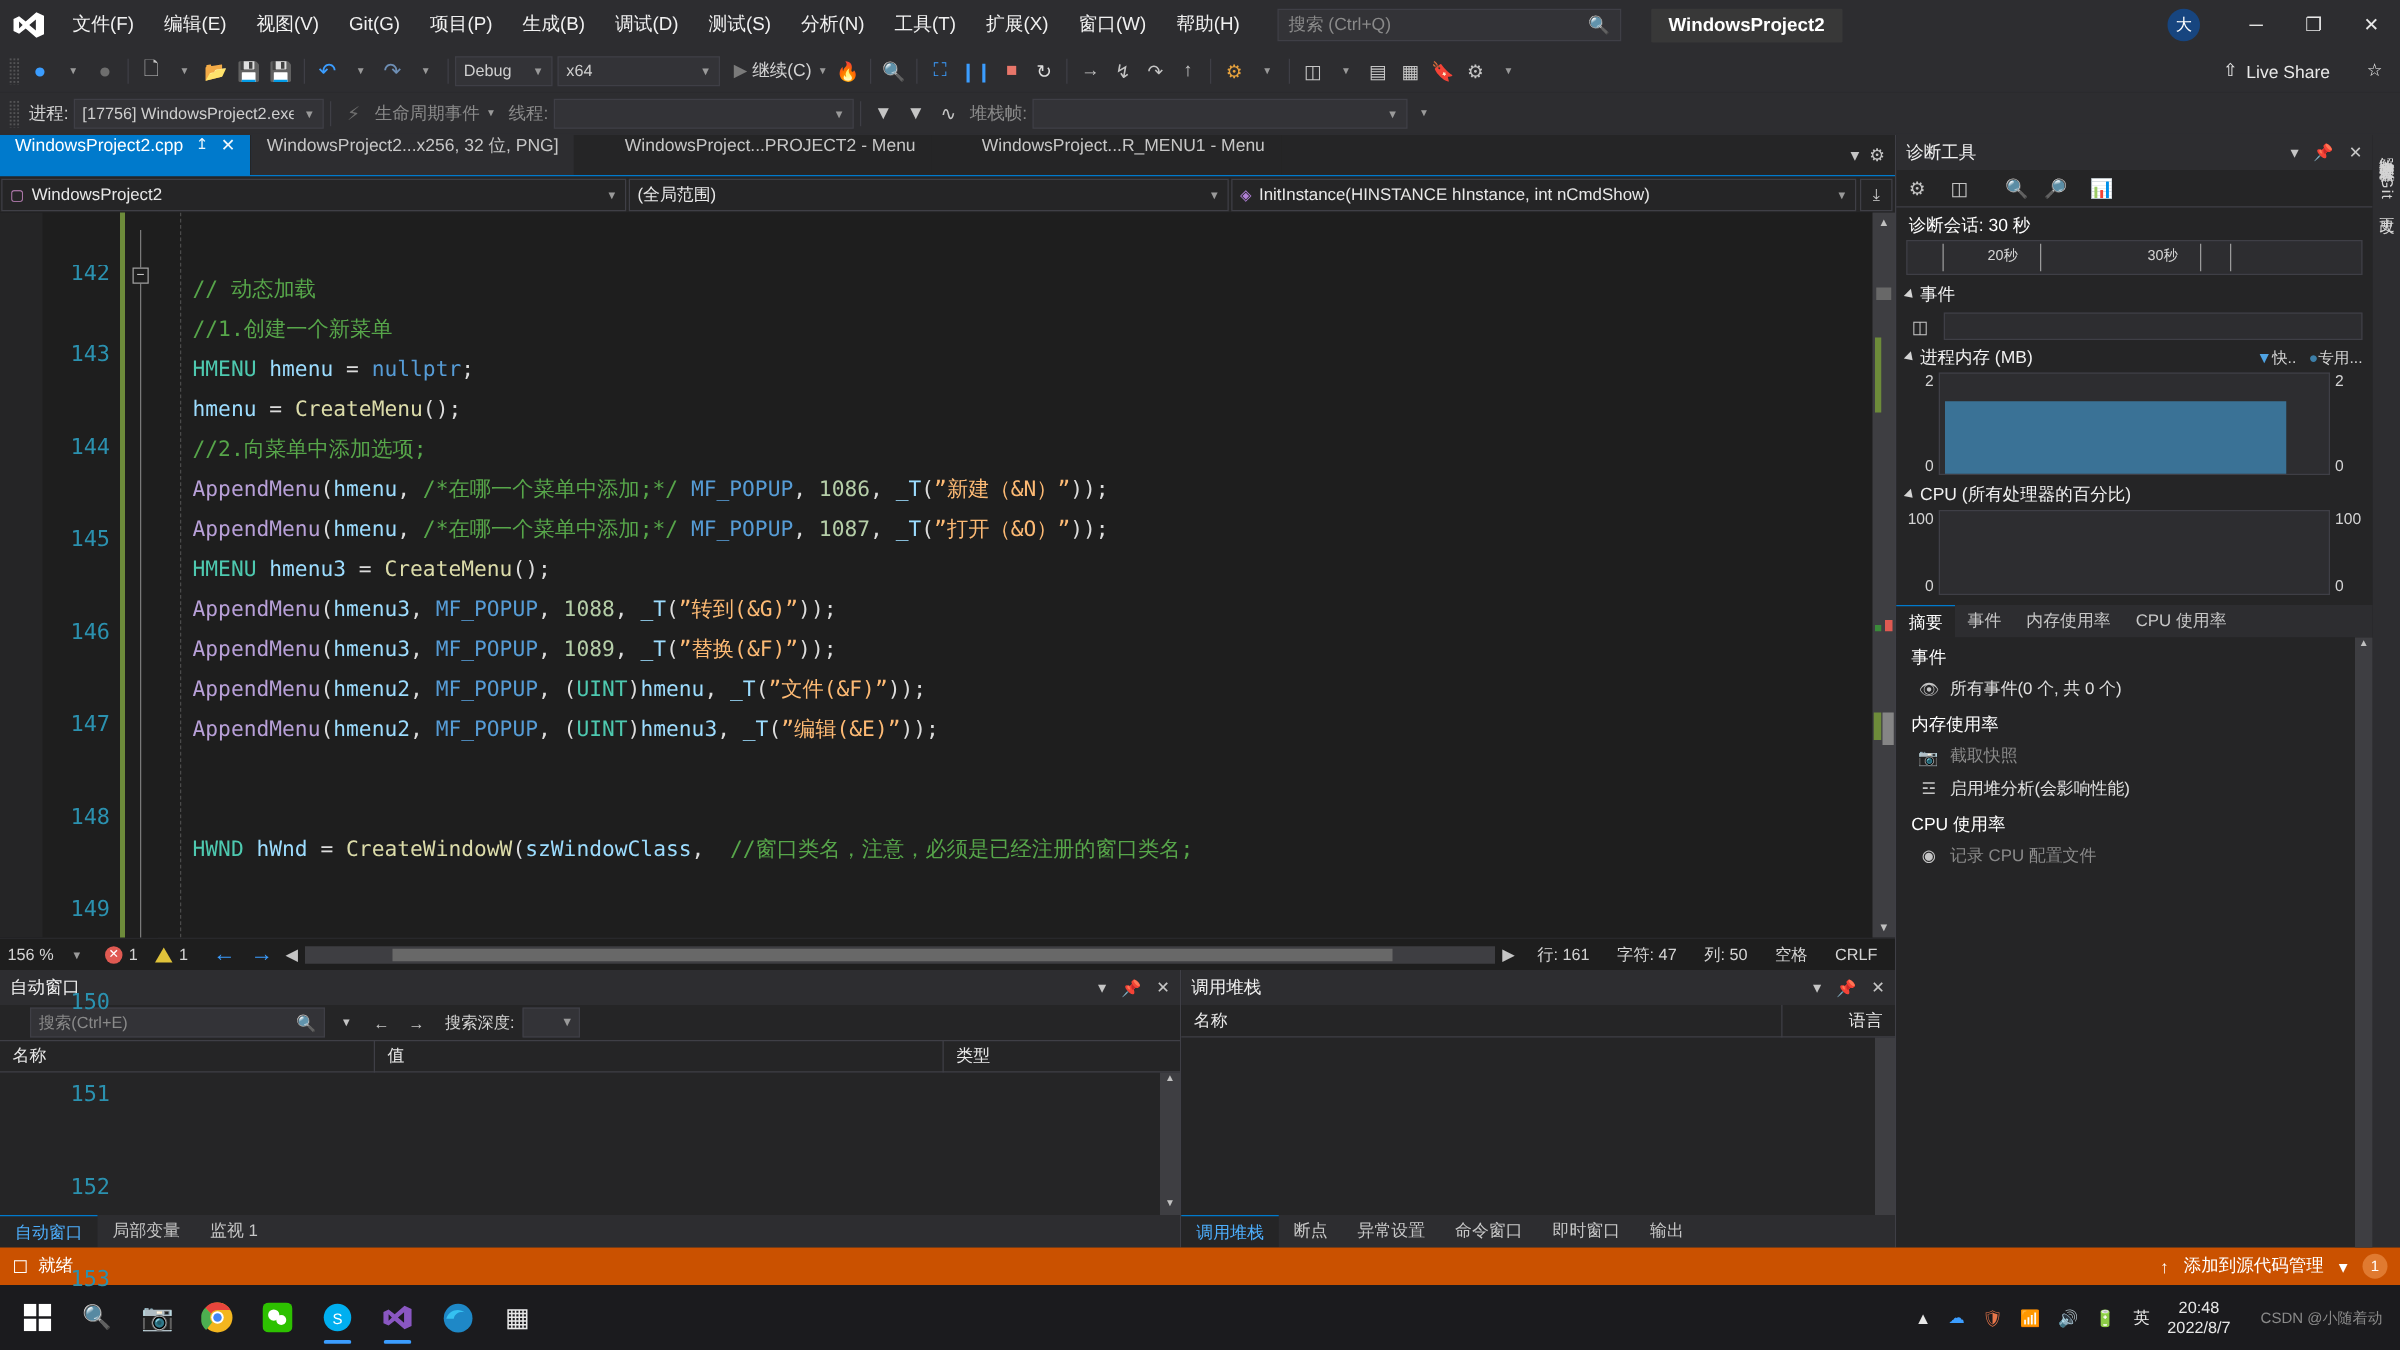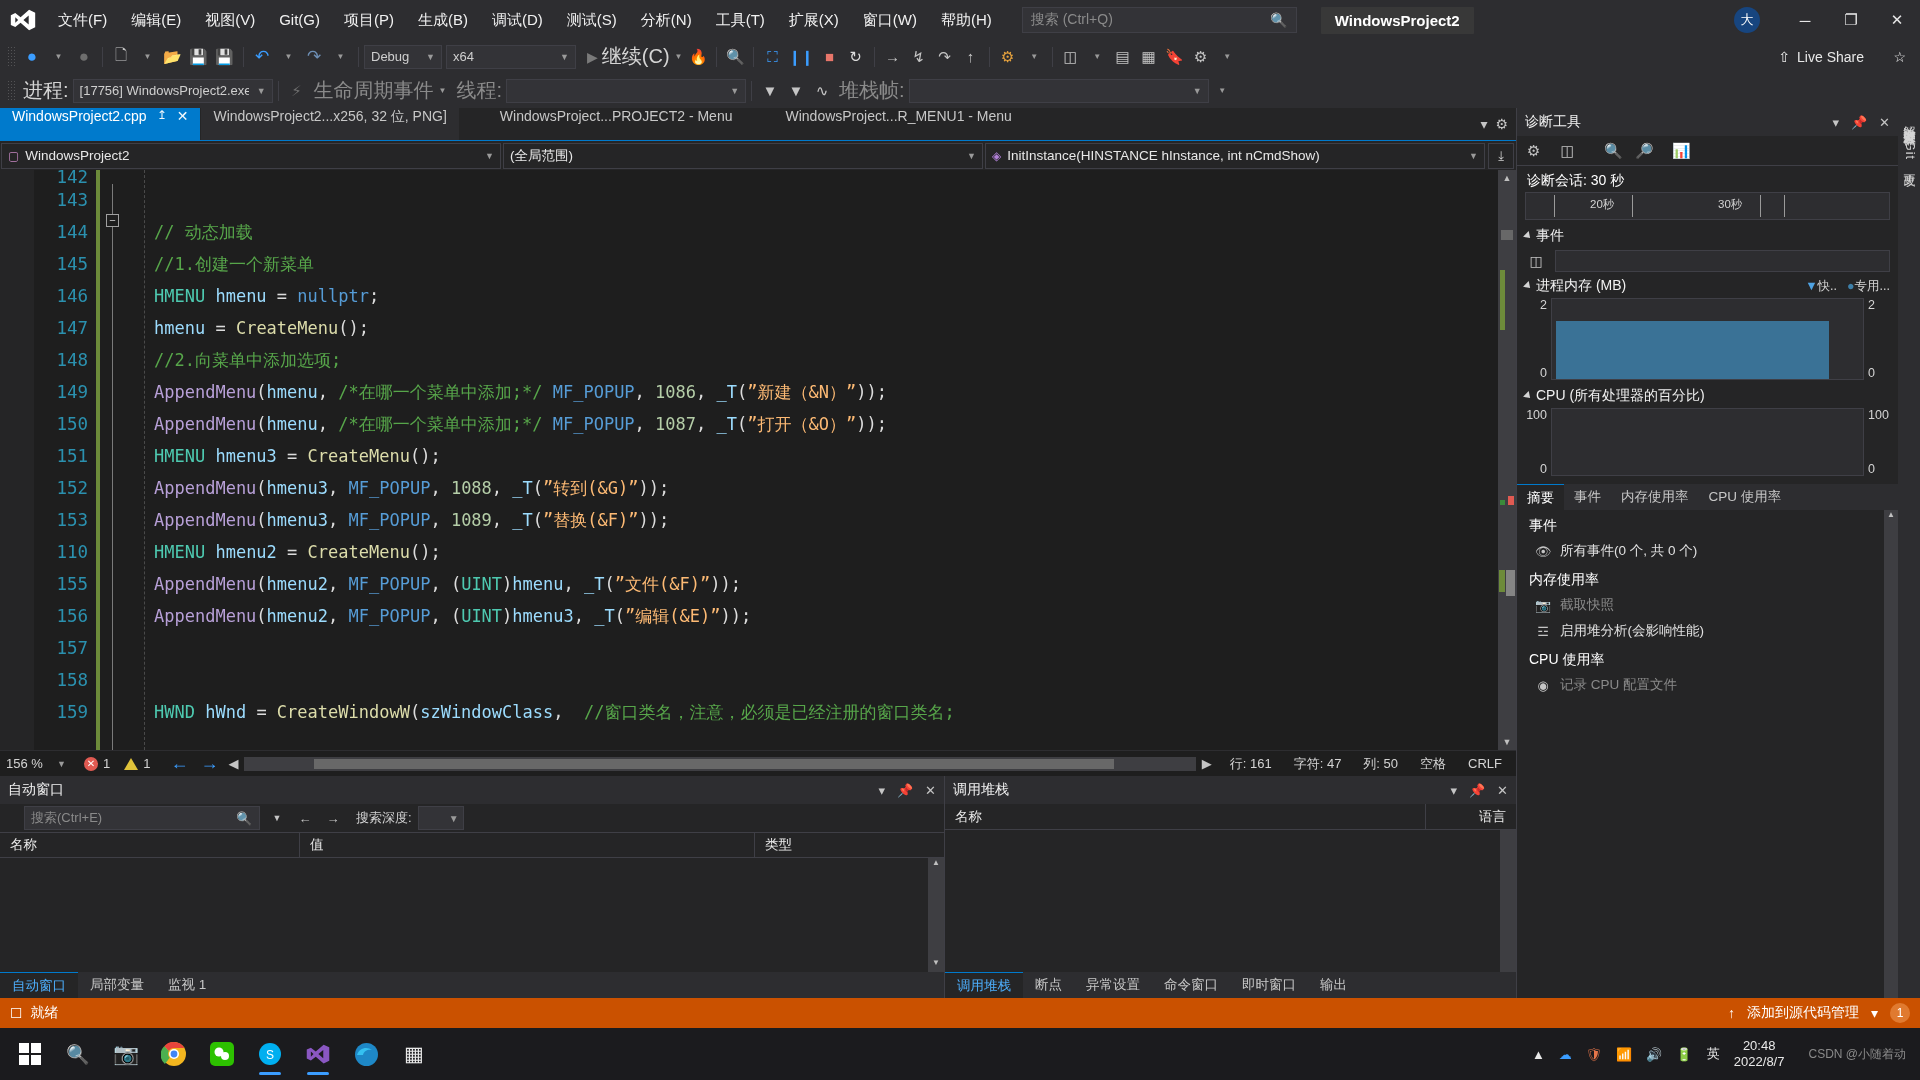--- a/index.html
+++ b/index.html
@@ -52,21 +52,21 @@
   .tbtn { min-width:26px; height:26px; display:flex; align-items:center; justify-content:center;
     color:#c5c5c5; font-size:15px; padding:0 3px; }
   .tsep { width:1px; height:20px; background:#3f3f46; margin:0 5px; }
   .caret { font-size:8px; color:#9a9a9a; margin-left:1px; }
   .combo {
     height:24px; background:#333337; border:1px solid #3f3f46; color:#cfcfcf;
     display:flex; align-items:center; padding:0 6px; font-size:13px; justify-content:space-between;
   }
   .combo .cv { overflow:hidden; white-space:nowrap; }
   .combo .cc { color:#9a9a9a; font-size:9px; margin-left:8px; }
-  .tlabel { color:#d4d4d4; font-size:20px; padding:0 4px; white-space:nowrap; }
+  .tlabel { color:#d4d4d4; font-size:14px; padding:0 4px; white-space:nowrap; }
   .tlabel.dim { color:#8a8a8a;text-align:center; }
   .live-share { position:absolute; right:56px; display:flex; align-items:center; gap:7px;
     color:#e8e8e8; font-size:14px; }
 
   
   .main { flex:1 1 auto; display:flex; min-height:0; background:#1e1e1e; }
   .leftcol { flex:1 1 auto; display:flex; flex-direction:column; min-width:0; }
   .center { display:flex; flex-direction:column; flex:1 1 auto; min-height:0; }
 
   
@@ -95,21 +95,21 @@
 
   
   .editorwrap { flex:1 1 auto; display:flex; min-height:0; background:#1e1e1e; position:relative; }
   .glyphcol { width:34px; background:#252526; flex:0 0 34px; }
   .linenums { width:62px; flex:0 0 62px; text-align:right; padding-right:8px;
     color:#2b91af; font-family:"DejaVu Sans Mono","Liberation Mono",monospace; font-size:17.5px; }
   .changebar { width:4px; flex:0 0 4px; background:#6d8b3a; }
   .codearea { flex:1 1 auto; position:relative; overflow:hidden;
     font-family:"DejaVu Sans Mono","Liberation Mono",monospace; font-size:17px; }
   .codeline { height:32px; line-height:32px; white-space:pre; padding-left:28px; }
-  .ln { height:32px; line-height:32px; }
+  .ln { height:32px; line-height:32px;margin-top:42px; }
   .indentguide { position:absolute; left:18px; top:0; bottom:0; width:0;
     border-left:1px dashed #4a4a4a; }
   .foldbox { width:13px; height:13px; border:1px solid #a0a0a0; color:#d0d0d0;
     display:flex; align-items:center; justify-content:center; font-size:11px; line-height:1;
     background:#1e1e1e; }
   
   .c-com { color:#57a64a; }
   .c-key { color:#569cd6; }
   .c-typ { color:#4ec9b0; }
   .c-fn  { color:#dcdcaa; }
@@ -483,21 +483,20 @@
                 <div class="codeline"><span class="c-com">// 动态加载</span></div>
                 <div class="codeline"><span class="c-com">//1.创建一个新菜单</span></div>
                 <div class="codeline"><span class="c-typ">HMENU</span><span class="c-id"> hmenu </span><span class="c-pun">= </span><span class="c-key">nullptr</span><span class="c-pun">;</span></div>
                 <div class="codeline"><span class="c-id">hmenu </span><span class="c-pun">= </span><span class="c-fn">CreateMenu</span><span class="c-pun">();</span></div>
                 <div class="codeline"><span class="c-com">//2.向菜单中添加选项;</span></div>
                 <div class="codeline"><span class="c-mac">AppendMenu</span><span class="c-pun">(</span><span class="c-id">hmenu</span><span class="c-pun">, </span><span class="c-com">/*在哪一个菜单中添加;*/</span><span class="c-pun"> </span><span class="c-key">MF_POPUP</span><span class="c-pun">, </span><span class="c-num">1086</span><span class="c-pun">, </span><span class="c-id">_T</span><span class="c-pun">(</span><span class="c-str">”新建（&amp;N）”</span><span class="c-pun">));</span></div>
                 <div class="codeline"><span class="c-mac">AppendMenu</span><span class="c-pun">(</span><span class="c-id">hmenu</span><span class="c-pun">, </span><span class="c-com">/*在哪一个菜单中添加;*/</span><span class="c-pun"> </span><span class="c-key">MF_POPUP</span><span class="c-pun">, </span><span class="c-num">1087</span><span class="c-pun">, </span><span class="c-id">_T</span><span class="c-pun">(</span><span class="c-str">”打开（&amp;O）”</span><span class="c-pun">));</span></div>
                 <div class="codeline"><span class="c-typ">HMENU</span><span class="c-id"> hmenu3 </span><span class="c-pun">= </span><span class="c-fn">CreateMenu</span><span class="c-pun">();</span></div>
                 <div class="codeline"><span class="c-mac">AppendMenu</span><span class="c-pun">(</span><span class="c-id">hmenu3</span><span class="c-pun">, </span><span class="c-key">MF_POPUP</span><span class="c-pun">, </span><span class="c-num">1088</span><span class="c-pun">, </span><span class="c-id">_T</span><span class="c-pun">(</span><span class="c-str">”转到(&amp;G)”</span><span class="c-pun">));</span></div>
                 <div class="codeline"><span class="c-mac">AppendMenu</span><span class="c-pun">(</span><span class="c-id">hmenu3</span><span class="c-pun">, </span><span class="c-key">MF_POPUP</span><span class="c-pun">, </span><span class="c-num">1089</span><span class="c-pun">, </span><span class="c-id">_T</span><span class="c-pun">(</span><span class="c-str">”替换(&amp;F)”</span><span class="c-pun">));</span></div>
-                <div class="codeline"><span class="c-typ">HMENU</span><span class="c-id"> hmenu2 </span><span class="c-pun">= </span><span class="c-fn">CreateMenu</span><span class="c-pun">();</span></div>
                 <div class="codeline"><span class="c-mac">AppendMenu</span><span class="c-pun">(</span><span class="c-id">hmenu2</span><span class="c-pun">, </span><span class="c-key">MF_POPUP</span><span class="c-pun">, </span><span class="c-pun">(</span><span class="c-typ">UINT</span><span class="c-pun">)</span><span class="c-id">hmenu</span><span class="c-pun">, </span><span class="c-id">_T</span><span class="c-pun">(</span><span class="c-str">”文件(&amp;F)”</span><span class="c-pun">));</span></div>
                 <div class="codeline"><span class="c-mac">AppendMenu</span><span class="c-pun">(</span><span class="c-id">hmenu2</span><span class="c-pun">, </span><span class="c-key">MF_POPUP</span><span class="c-pun">, </span><span class="c-pun">(</span><span class="c-typ">UINT</span><span class="c-pun">)</span><span class="c-id">hmenu3</span><span class="c-pun">, </span><span class="c-id">_T</span><span class="c-pun">(</span><span class="c-str">”编辑(&amp;E)”</span><span class="c-pun">));</span></div>
                 <div class="codeline"></div>
                 <div class="codeline"></div>
                 <div class="codeline"><span class="c-typ">HWND</span><span class="c-id"> hWnd </span><span class="c-pun">= </span><span class="c-fn">CreateWindowW</span><span class="c-pun">(</span><span class="c-id">szWindowClass</span><span class="c-pun">,  </span><span class="c-com">//窗口类名，注意，必须是已经注册的窗口类名;</span></div>
               </div>
           </div>
 
           <div class="vscroll">
             <div class="arrow">▲</div>

